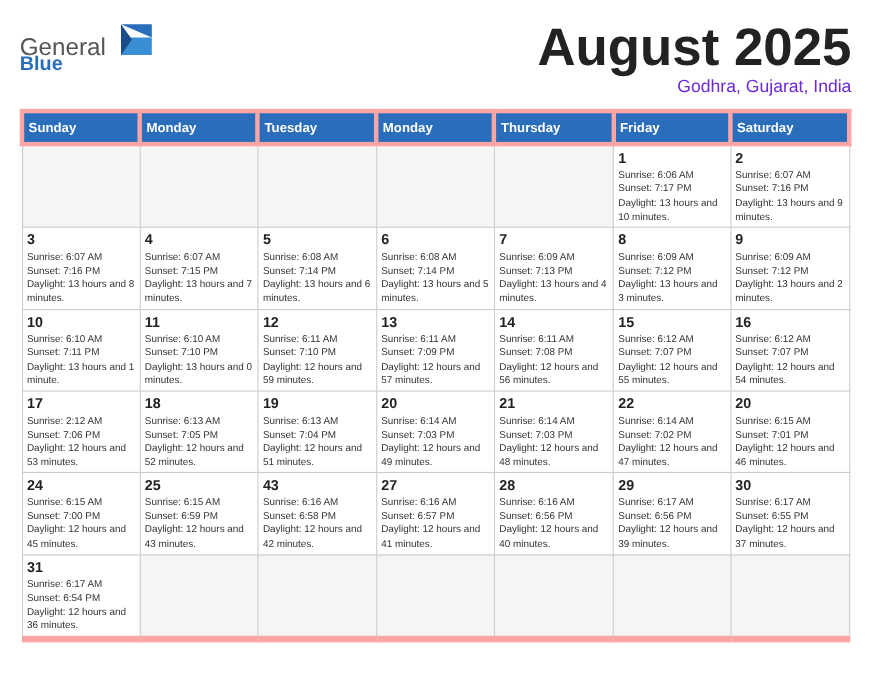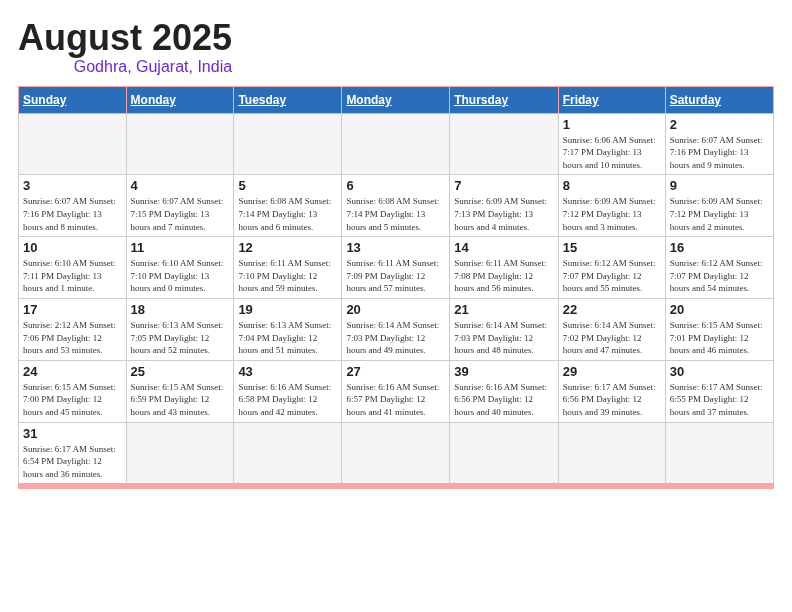--- a/index.html
+++ b/index.html
@@ -24,43 +24,42 @@
     }
     .logo {
       display: flex;
       align-items: center;
       gap: 0;
     }
     .title-block {
       text-align: right;
     }
     .month-year {
-      font-size: 36px;
+      font-size: 48px;
       font-weight: bold;
       color: #222;
       line-height: 1.1;
     }
     .location {
       font-size: 16px;
       color: #6d28d9;
     }
     .calendar {
       width: 100%;
       border-collapse: collapse;
       border: 1px solid #ccc;
     }
     .calendar th {
       background: #2a6ebb;
       color: #fff;
       font-size: 12px;
       font-weight: bold;
       padding: 6px 4px;
       text-align: left;
-      border: 1px solid #fca5a5;
-      text-decoration: underline;
+      border: 4px solid #fca5a5;
     }
     .calendar td {
       vertical-align: top;
       border: 1px solid #ccc;
       padding: 3px 4px;
       font-size: 9.5px;
       color: #333;
       width: 113px;
       min-height: 72px;
       background: #fff;
@@ -72,31 +71,48 @@
       font-size: 13px;
       font-weight: bold;
       color: #222;
       display: block;
       margin-bottom: 2px;
     }
     .day-info {
       font-size: 9px;
       color: #333;
       line-height: 1.4;
-      font-family: Liberation Serif, serif;
     }
     .last-row td {
       border-bottom: 6px solid #fca5a5;
     }
   </style>
 </head>
 <body>
 
 <div class="page">
   <div class="header">
+    <div class="logo">
+      <div>
+        <svg width="130" height="48" viewBox="0 0 130 48">
+
+          <text x="0" y="32" font-family="Arial" font-size="22" fill="#555" font-weight="normal">General</text>
+
+          <polygon points="95,8 125,8 125,30 95,30" fill="#2a6ebb" opacity="0"></polygon>
+
+          <g transform="translate(92, 4)">
+            <polygon points="0,0 28,0 28,12" fill="#2a6ebb"></polygon>
+            <polygon points="0,12 28,12 28,28 0,28" fill="#3a8fd4"></polygon>
+            <polygon points="0,0 0,28 10,14" fill="#1a4e8a"></polygon>
+          </g>
+
+          <text x="0" y="46" font-family="Arial" font-size="18" fill="#2a6ebb" font-weight="bold">Blue</text>
+        </svg>
+      </div>
+    </div>
     <div class="title-block">
       <div class="month-year">August 2025</div>
       <div class="location">Godhra, Gujarat, India</div>
     </div>
   </div>
 
   <table class="calendar">
     <thead>
       <tr>
       <th>Sunday</th>
@@ -306,21 +322,21 @@
 and 42 minutes.</div>
           </td>
           <td>
             <span class="day-num">27</span>
             <div class="day-info">Sunrise: 6:16 AM
 Sunset: 6:57 PM
 Daylight: 12 hours
 and 41 minutes.</div>
           </td>
           <td>
-            <span class="day-num">39</span>
+            <span class="day-num">28</span>
             <div class="day-info">Sunrise: 6:16 AM
 Sunset: 6:56 PM
 Daylight: 12 hours
 and 40 minutes.</div>
           </td>
           <td>
             <span class="day-num">29</span>
             <div class="day-info">Sunrise: 6:17 AM
 Sunset: 6:56 PM
 Daylight: 12 hours

